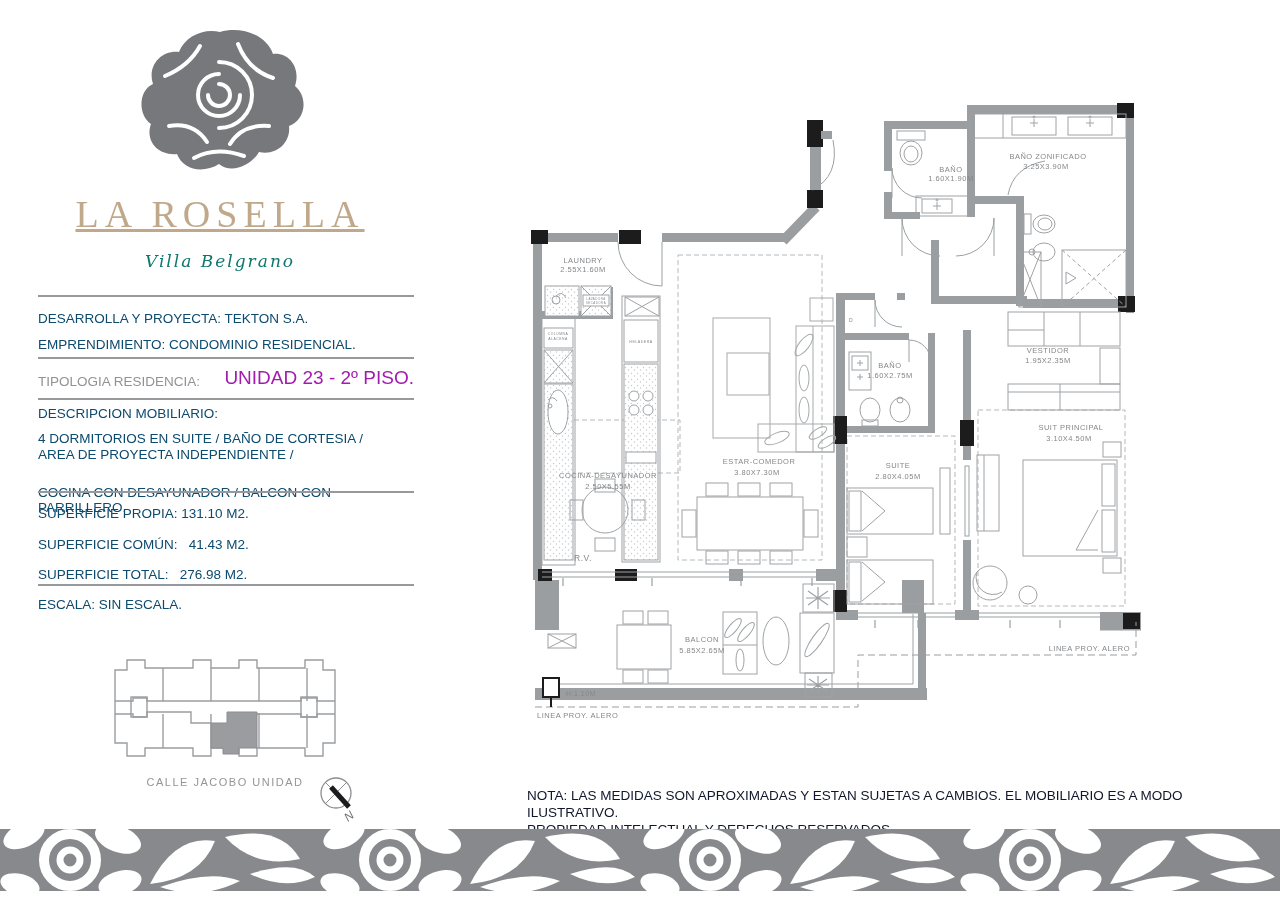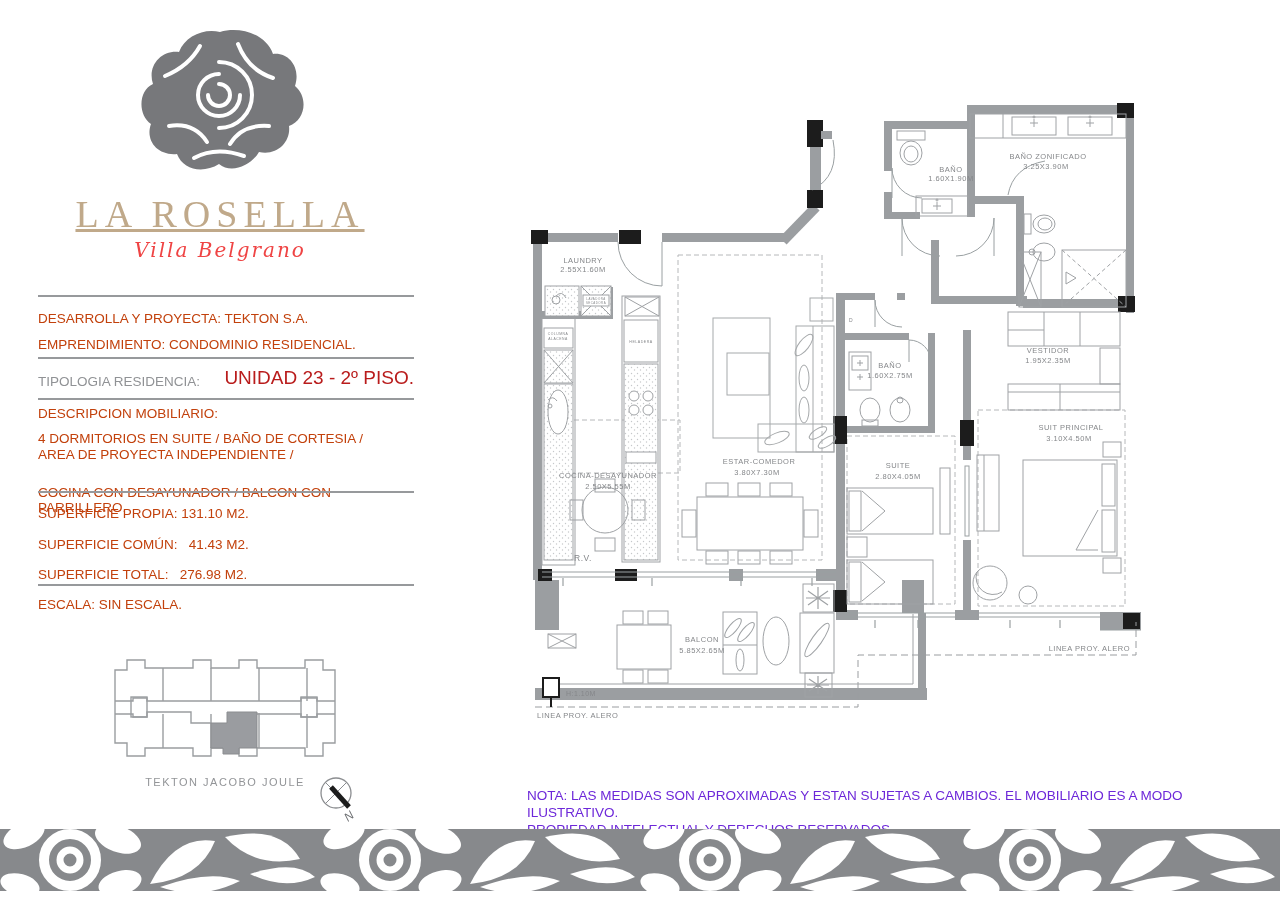--- a/index.html
+++ b/index.html
@@ -2,37 +2,37 @@
 <html><head>
 <meta charset="utf-8">
 <style>
   html,body{margin:0;padding:0;background:#fff;}
   .page{position:relative;width:1280px;height:904px;background:#fff;overflow:hidden;
         font-family:"Liberation Sans",sans-serif;}
   
   .logo-block{position:absolute;left:0;top:26px;width:440px;text-align:center;}
   .brand-name{font-family:"Liberation Serif",serif;font-size:38px;letter-spacing:6px;
               color:#c0a98a;margin-top:4px;text-decoration:underline;}
-  .brand-sub{font-family:"DejaVu Serif",serif;font-style:italic;font-size:20px;
-             color:#ef4444;margin-top:2px;letter-spacing:2px;}
+  .brand-sub{font-family:"DejaVu Serif",serif;font-style:italic;font-size:17px;
+             color:#0f766e;margin-top:15px;letter-spacing:2px;}
   
   .info-panel{position:absolute;left:38px;top:0;width:376px;}
   .rule{position:absolute;left:0;width:376px;height:0;border-top:2px solid #97999c;}
-  .info-line{position:absolute;left:0;width:376px;font-size:13.5px;color:#c2410c;
+  .info-line{position:absolute;left:0;width:376px;font-size:13.5px;color:#0c4a6e;
              white-space:pre-wrap;}
   .typ-row{position:absolute;left:0;width:376px;display:flex;justify-content:space-between;
            align-items:flex-end;}
   .typ-label{font-size:13.5px;color:#909295;}
-  .typ-value{font-size:19px;color:#b91c1c;}
+  .typ-value{font-size:19px;color:#a21caf;}
   
   .street-label{position:absolute;left:105px;top:776px;width:240px;text-align:center;
                 font-size:11px;letter-spacing:1.5px;color:#939598;}
   
   .note{position:absolute;left:527px;top:787px;width:748px;font-size:13.5px;
-        line-height:17px;color:#6d28d9;}
+        line-height:17px;color:#0f172a;}
   svg text{font-family:"Liberation Sans",sans-serif;}
   .plan-label{fill:#85878a;letter-spacing:.5px;}
 </style>
 </head>
 <body>
 
 <div class="page">
 
   <div class="logo-block">
     <svg width="172" height="158" viewBox="0 0 172 158">
@@ -86,21 +86,21 @@
       <line x1="154" y1="65" x2="154" y2="100"></line>
         <line x1="202" y1="66" x2="202" y2="100"></line>
       <path d="M10 53 L28 53 L28 50 L42 50 L42 53 L196 53 L196 50 L212 50 L212 53 L230 53"></path>
       <path d="M10 66 L28 66 L28 69 L42 69 L42 64 L86 64 L86 75 L106 75 L106 66"></path>
       <path d="M152 66 L196 66 L196 69 L212 69 L212 66 L230 66"></path>
       <rect x="26" y="49" width="16" height="20"></rect>
         <rect x="196" y="49" width="16" height="20"></rect>
     </g>
     <path d="M106 75 L122 75 L122 64 L152 64 L152 100 L134 100 L134 106 L118 106 L118 100 L106 100 Z" fill="#9a9ca0" stroke="#8b8d90" stroke-width="1"></path>
   </svg>
-  <div class="street-label">TEKTON JACOBO JOULE</div>
+  <div class="street-label">CALLE JACOBO UNIDAD</div>
 
   <svg style="position:absolute;left:306px;top:770px" width="70" height="62" viewBox="0 0 70 62">
     <circle cx="30" cy="23" r="15" fill="none" stroke="#8b8d90" stroke-width="1.3"></circle>
     <line x1="19" y1="12" x2="41" y2="34" stroke="#8b8d90" stroke-width="1"></line>
     <line x1="41" y1="12" x2="19" y2="34" stroke="#8b8d90" stroke-width="1"></line>
     <line x1="25" y1="17" x2="43" y2="37" stroke="#1c1c1c" stroke-width="5"></line>
     <text x="42" y="52" font-size="12" font-style="italic" fill="#6e7073" transform="rotate(-38 42 52)">N</text>
   </svg>
 
   <svg style="position:absolute;left:520px;top:92px" width="628" height="648" viewBox="520 92 628 648">

